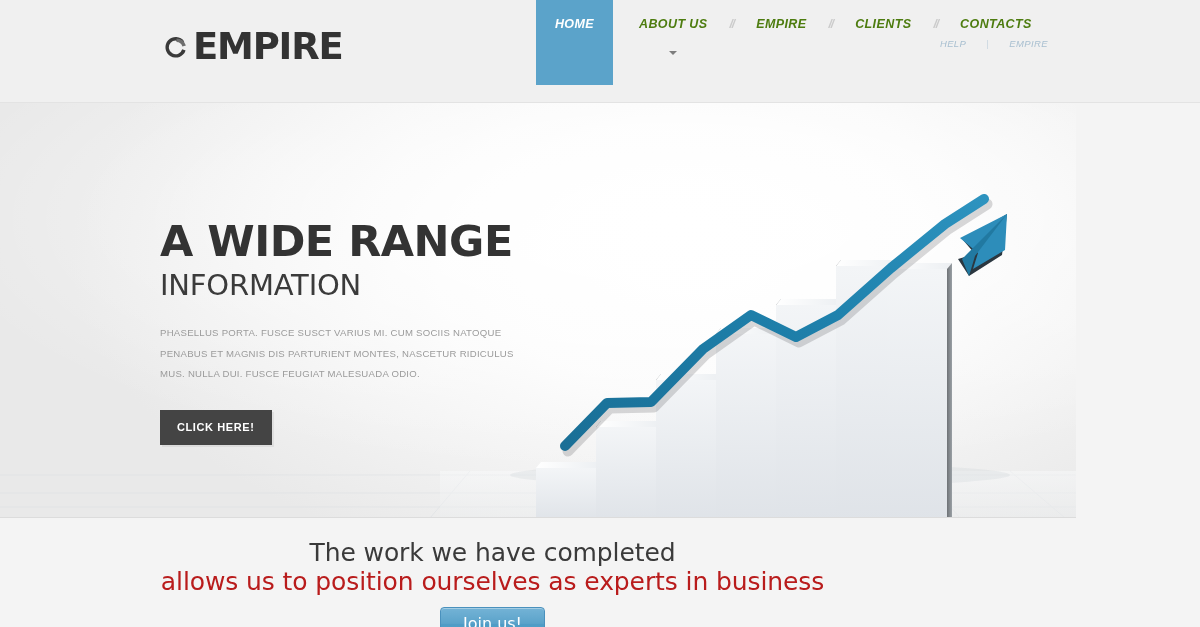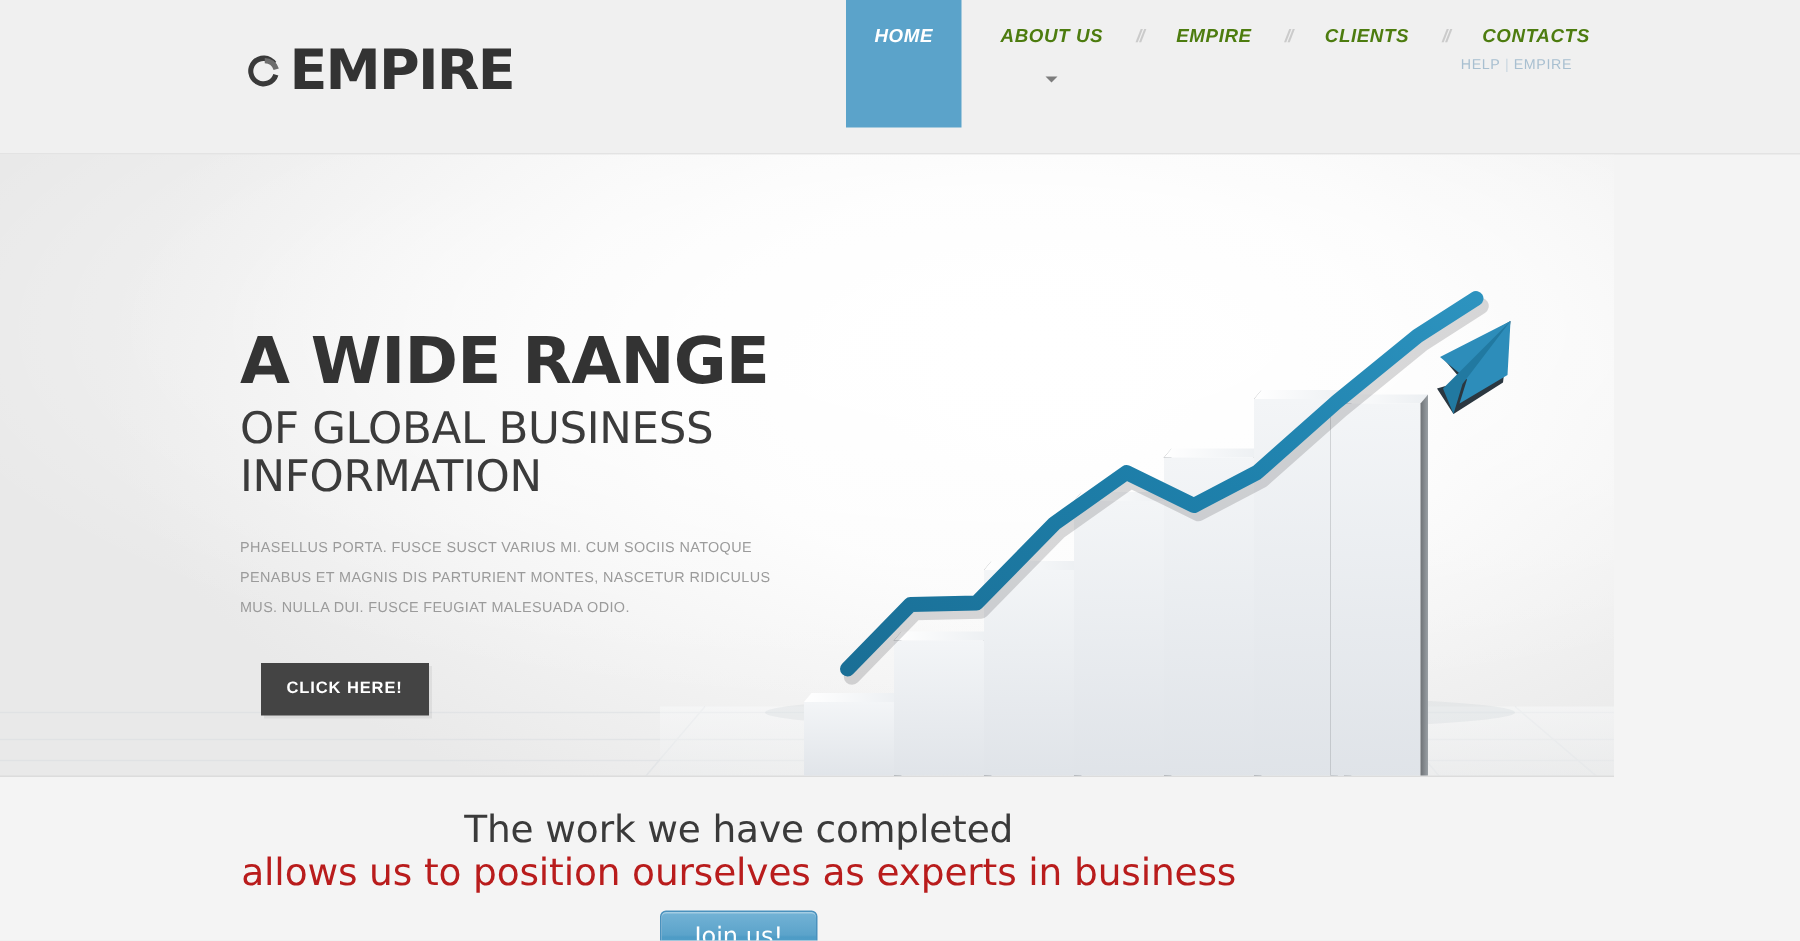--- a/index.html
+++ b/index.html
@@ -30,21 +30,21 @@
     font-family: "DejaVu Sans", sans-serif;
     font-size: 37px;
     font-weight: bold;
     letter-spacing: -1.2px;
     color: #333333;
     line-height: 1;
   }
 
   
   .nav {
-    position: absolute; left: 564px; top: 0;
+    position: absolute; left: 536px; top: 0;
     height: 85px;
     display: flex; align-items: flex-end;
   }
   .nav-item {
     position: relative;
     display: flex; align-items: center; justify-content: center;
     font-size: 12.5px;
     font-style: italic;
     font-weight: bold;
     letter-spacing: 0.4px;
@@ -82,21 +82,21 @@
     letter-spacing: -1px;
   }
   .nav-gap { width: 26px; }
   .nav-gap-s { width: 22px; }
 
   .toplinks {
     position: absolute; right: 152px; top: 38px;
     font-size: 9.5px;
     letter-spacing: 0.4px;
     color: #b2c6d4;
-    display: flex; align-items: center; gap: 3px;
+    display: flex; align-items: center; gap: 20px; font-style: italic;
   }
   .toplinks a { color: #a8bfd0; text-decoration: none; cursor: pointer; }
   .toplinks .divider { color: #c9d6e0; }
 
   
   .slider {
     position: absolute; top: 103px; left: 0;
     width: 1076px; height: 415px;
     overflow: hidden;
     background:
@@ -143,21 +143,20 @@
     background: #444444;
     color: #ffffff;
     font-size: 11px;
     font-weight: bold;
     letter-spacing: 0.6px;
     padding: 11px 17px 12px 17px;
     border: none;
     cursor: pointer;
     box-shadow: 2px 2px 0 rgba(0,0,0,0.06);
     font-family: "Liberation Sans", sans-serif;
-    margin-left: 14px;
   }
 
   
   .band {
     position: absolute; top: 519px; left: 0;
     width: 985px; height: 108px;
     background: #f4f4f4;
     text-align: center;
   }
   .band-title {
@@ -350,21 +349,20 @@
         <path d="M565 343 L607 300 L651 299 L703 246 L751 212 L796 234 L838 212 L891 165 L945 121 L984 96" fill="none" stroke="url(#trendG)" stroke-width="10" stroke-linejoin="round" stroke-linecap="round"></path>
         <polygon points="1007,111 963,137 975,151 958,156 969,173 1002,152" fill="#2b3740"></polygon>
         <polygon points="1007,111 960,135 978,150 973,166 1005,147" fill="#2d8dba"></polygon>
         <polygon points="1007,111 975,153 969,173 962,156" fill="#2179a1"></polygon>
       </g>
     </svg>
 
     <div class="hero-copy">
       <div class="hero-h1">A WIDE RANGE</div>
       <div class="hero-h2">
-        <div>OF GLOBAL BUSINESS</div>
         <div>INFORMATION</div>
       </div>
       <p class="hero-p">Phasellus porta. Fusce susct varius mi. Cum sociis natoque penabus et magnis dis parturient montes, nascetur ridiculus mus. Nulla dui. Fusce feugiat malesuada odio.</p>
       <button class="hero-btn">CLICK HERE!</button>
     </div>
 
   </div>
 
   <div class="band">
     <div class="band-title">The work we have completed</div>

